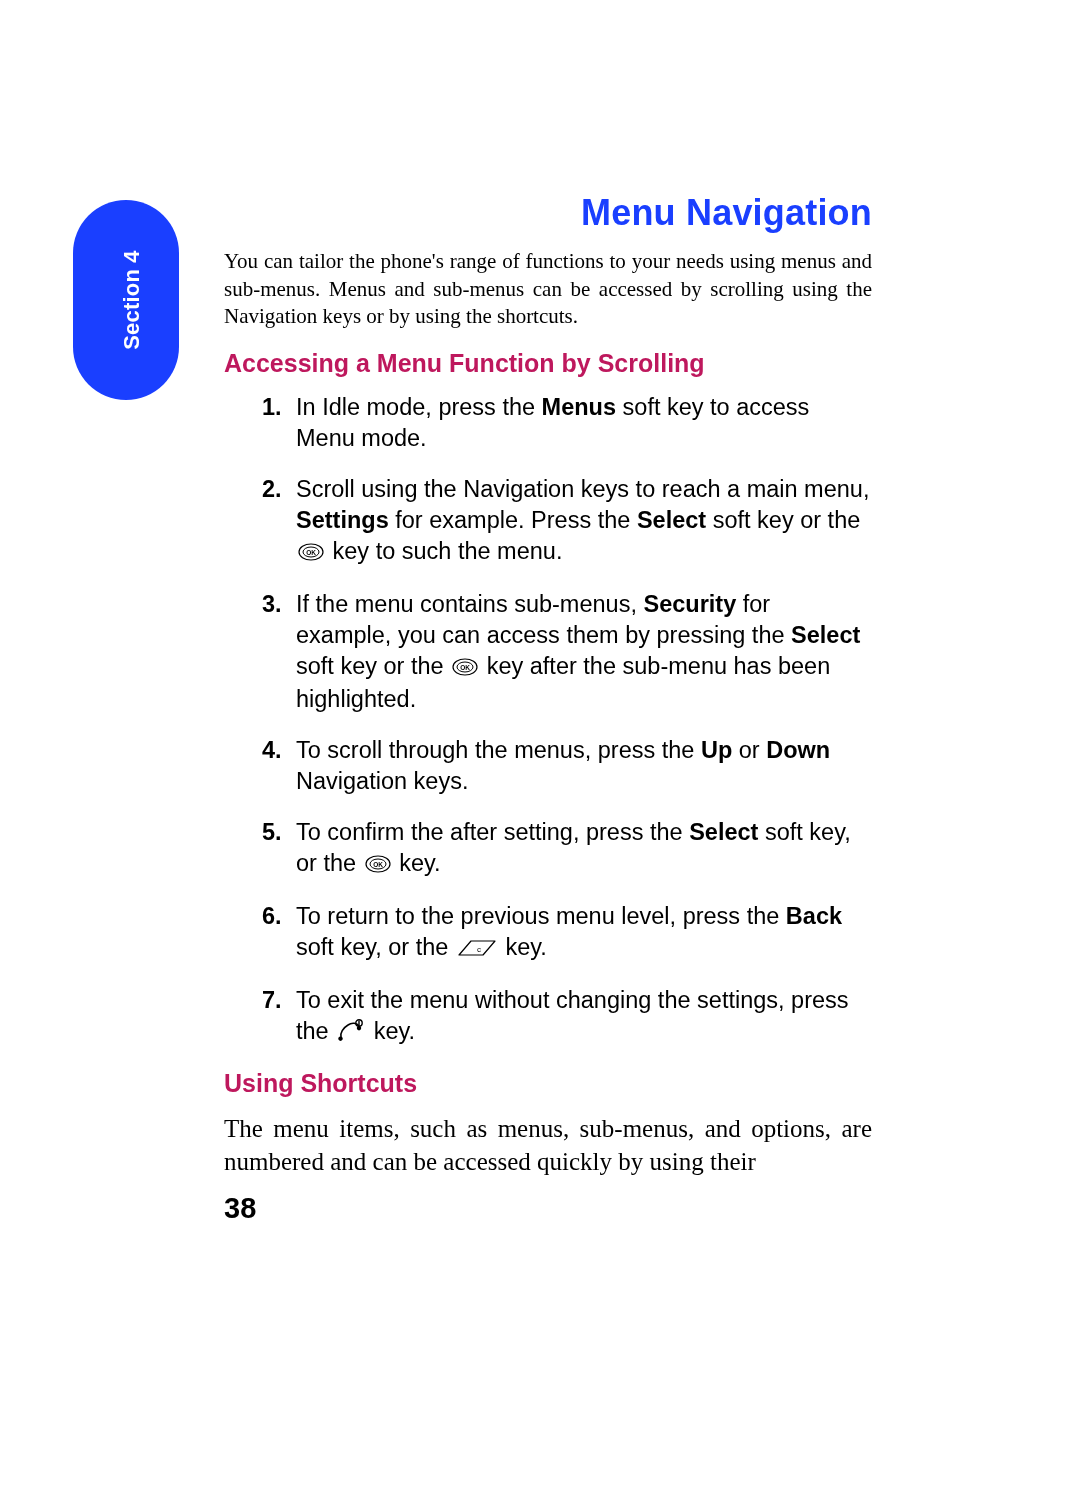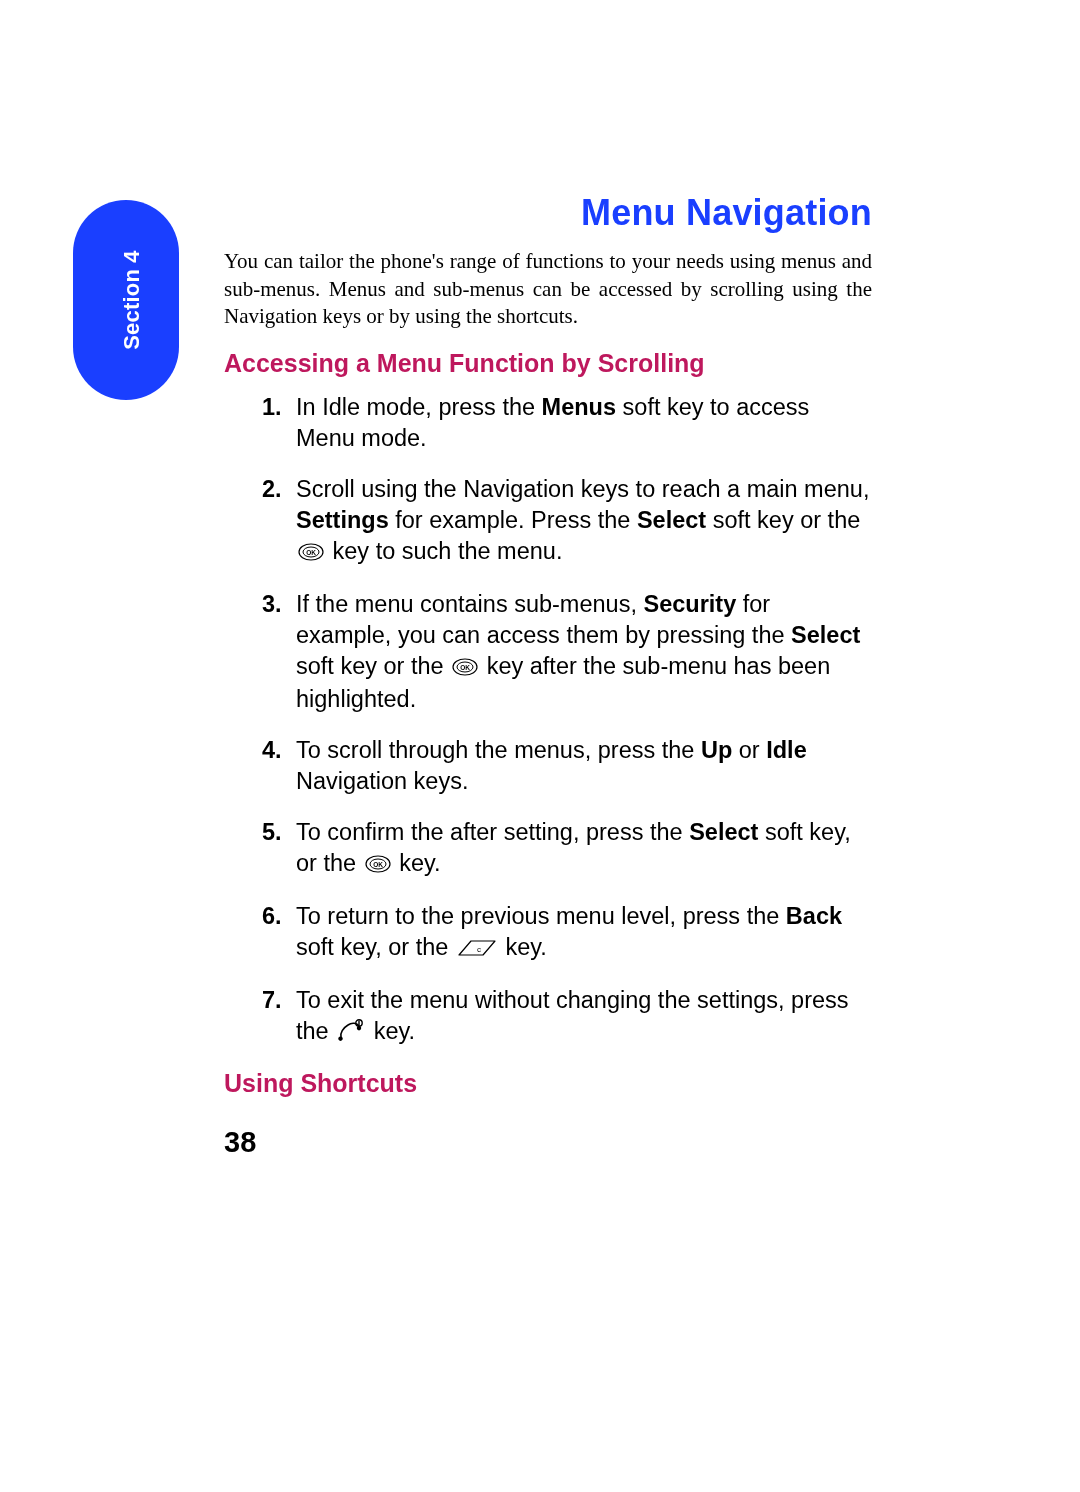--- a/index.html
+++ b/index.html
@@ -166,21 +166,21 @@
 
       <li>
         <span>If the menu contains sub-menus, </span><span class="b">Security</span><span> for example, you can access them by pressing the </span><span class="b">Select</span><span> soft key or the </span><span class="key-ok"><svg viewBox="0 0 26 18">
               <ellipse cx="13" cy="9" rx="12" ry="8" fill="none" stroke="#000" stroke-width="1.2"></ellipse>
               <ellipse cx="13" cy="9" rx="8" ry="5" fill="none" stroke="#000" stroke-width="1"></ellipse>
               <text x="13" y="12" text-anchor="middle" font-size="6.5" font-family="Arial" font-weight="700">OK</text>
             </svg></span><span> key after the sub-menu has been highlighted.</span>
       </li>
 
       <li>
-        <span>To scroll through the menus, press the </span><span class="b">Up</span><span> or </span><span class="b">Idle</span><span> Navigation keys.</span>
+        <span>To scroll through the menus, press the </span><span class="b">Up</span><span> or </span><span class="b">Down</span><span> Navigation keys.</span>
       </li>
 
       <li>
         <span>To confirm the after setting, press the </span><span class="b">Select</span><span> soft key, or the </span><span class="key-ok"><svg viewBox="0 0 26 18">
               <ellipse cx="13" cy="9" rx="12" ry="8" fill="none" stroke="#000" stroke-width="1.2"></ellipse>
               <ellipse cx="13" cy="9" rx="8" ry="5" fill="none" stroke="#000" stroke-width="1"></ellipse>
               <text x="13" y="12" text-anchor="middle" font-size="6.5" font-family="Arial" font-weight="700">OK</text>
             </svg></span><span> key.</span>
       </li>
 
@@ -198,20 +198,21 @@
               <path d="M22 7 a2.2 2.2 0 1 0 0.01 0" fill="#000"></path>
               <circle cx="22" cy="4" r="3.2" fill="none" stroke="#000" stroke-width="1.4"></circle>
               <line x1="22" y1="1.6" x2="22" y2="6.4" stroke="#000" stroke-width="1.4"></line>
             </svg></span><span> key.</span>
       </li>
 
     </ol>
 
     <h2 class="sub">Using Shortcuts</h2>
 
+    <p class="shortcuts-body">The menu items, such as menus, sub-menus, and options, are numbered and can be accessed quickly by using their</p>
 
     <div style="height:14px"></div>
 
     <div style="font-family:Arial, Helvetica, sans-serif; font-weight:700; font-size:29px;">38</div>
 
   </div>
 
 </div>
 
 </body></html>

